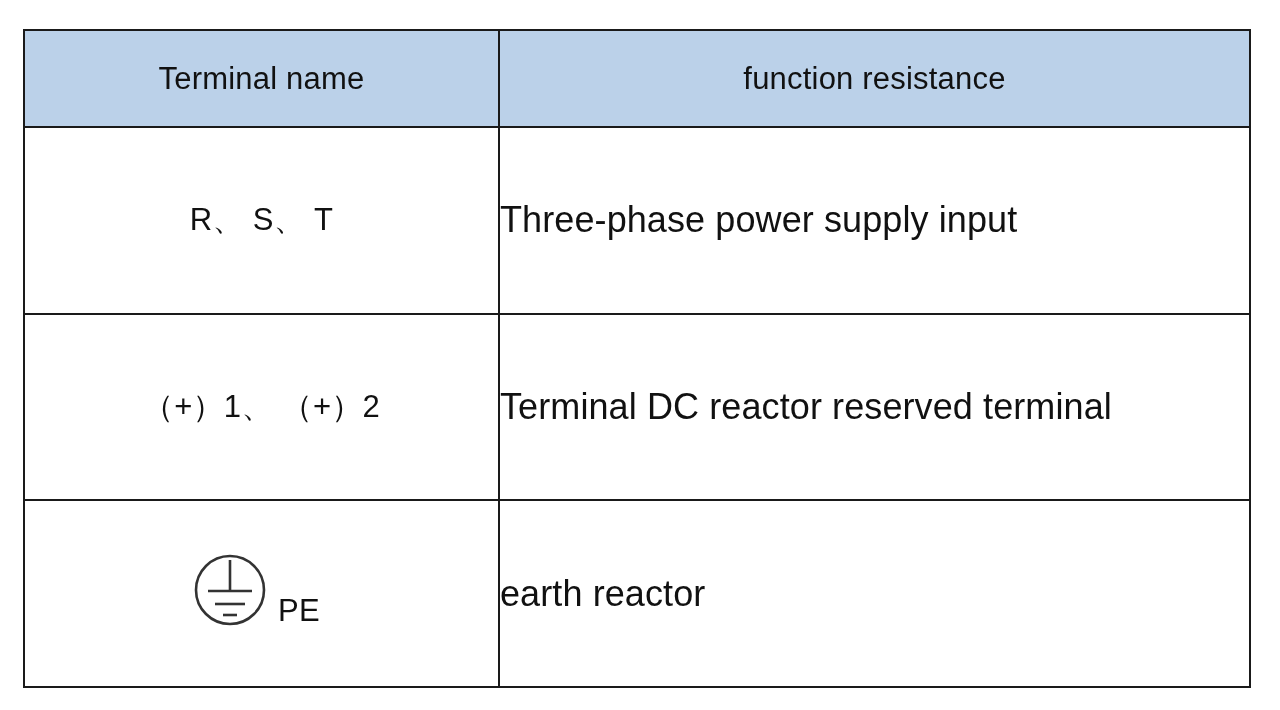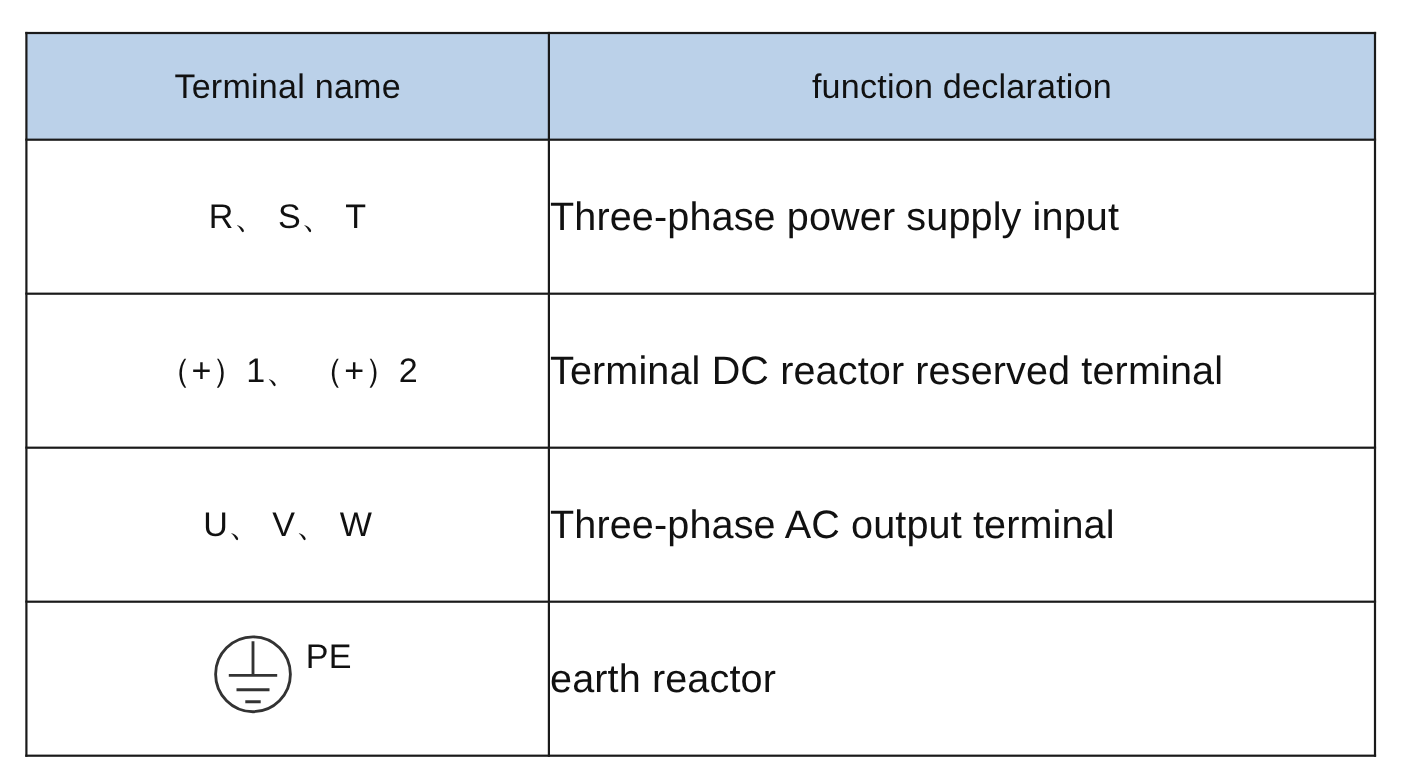--- a/index.html
+++ b/index.html
@@ -72,21 +72,21 @@
   }
 
   
   td.cell-name.cell-earth {
     text-align: left;
     padding-left: 169px;
   }
 
   .earth-group {
     display: inline-flex;
-    align-items: flex-start;
+    align-items: flex-end;
     gap: 12px;
   }
 
   .earth-icon {
     display: block;
     width: 72px;
     height: 72px;
     flex: 0 0 auto;
   }
 
@@ -104,42 +104,38 @@
 
   <table class="terminal-table">
     <colgroup>
       <col class="col-name">
       <col class="col-func">
     </colgroup>
 
     <thead>
       <tr>
         <th>Terminal name</th>
-        <th>function declaration</th>
+        <th>function resistance</th>
       </tr>
     </thead>
 
     <tbody>
 
       <tr>
         <td class="cell-name">R、 S、 T</td>
         <td class="cell-func">Three-phase power supply input</td>
       </tr>
 
 
 
       <tr>
         <td class="cell-name">（+）1、 （+）2</td>
         <td class="cell-func">Terminal DC reactor reserved terminal</td>
       </tr>
 
-      <tr>
-        <td class="cell-name">U、 V、 W</td>
-        <td class="cell-func">Three-phase AC output terminal</td>
-      </tr>
 
       <tr>
         <td class="cell-name cell-earth">
           <span class="earth-group">
             <svg class="earth-icon" viewBox="0 0 72 72">
               <circle cx="36" cy="36" r="34" fill="none" stroke="#333333" stroke-width="2.6"></circle>
               <line x1="36" y1="6" x2="36" y2="37" stroke="#333333" stroke-width="2.6"></line>
               <line x1="14" y1="37" x2="58" y2="37" stroke="#333333" stroke-width="2.6"></line>
               <line x1="21" y1="50" x2="51" y2="50" stroke="#333333" stroke-width="2.6"></line>
               <line x1="29" y1="61" x2="43" y2="61" stroke="#333333" stroke-width="2.6"></line>

